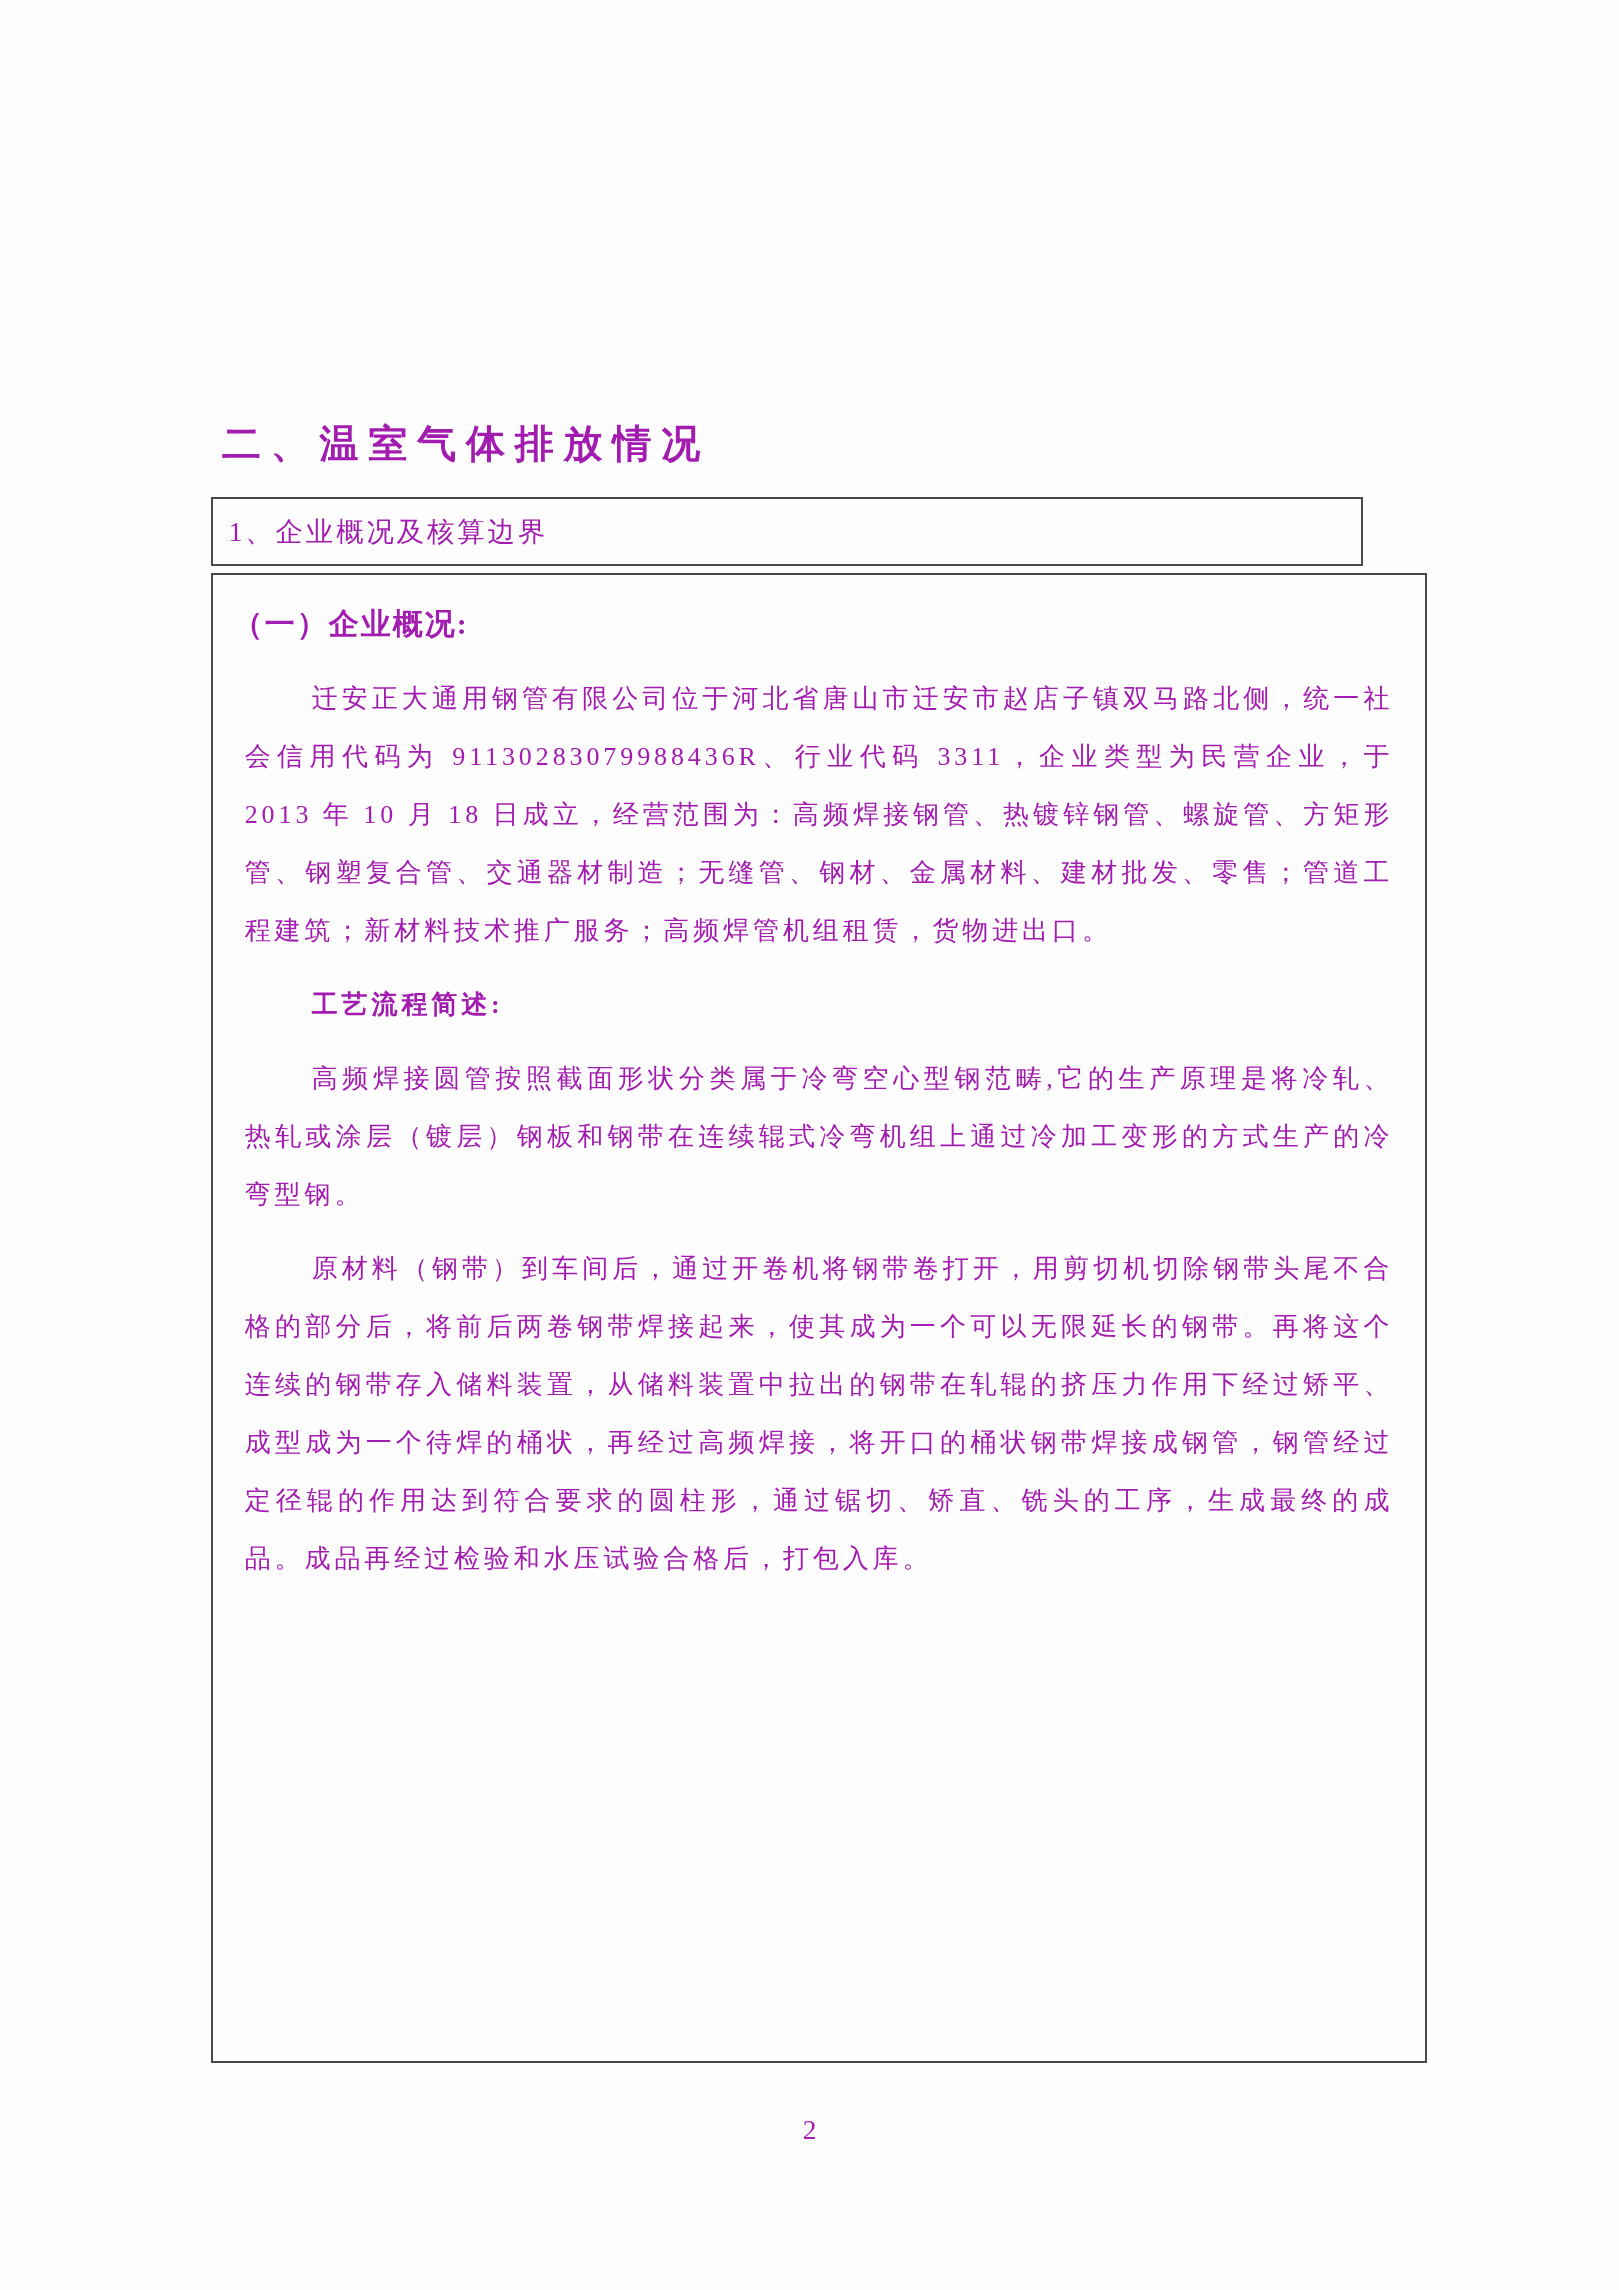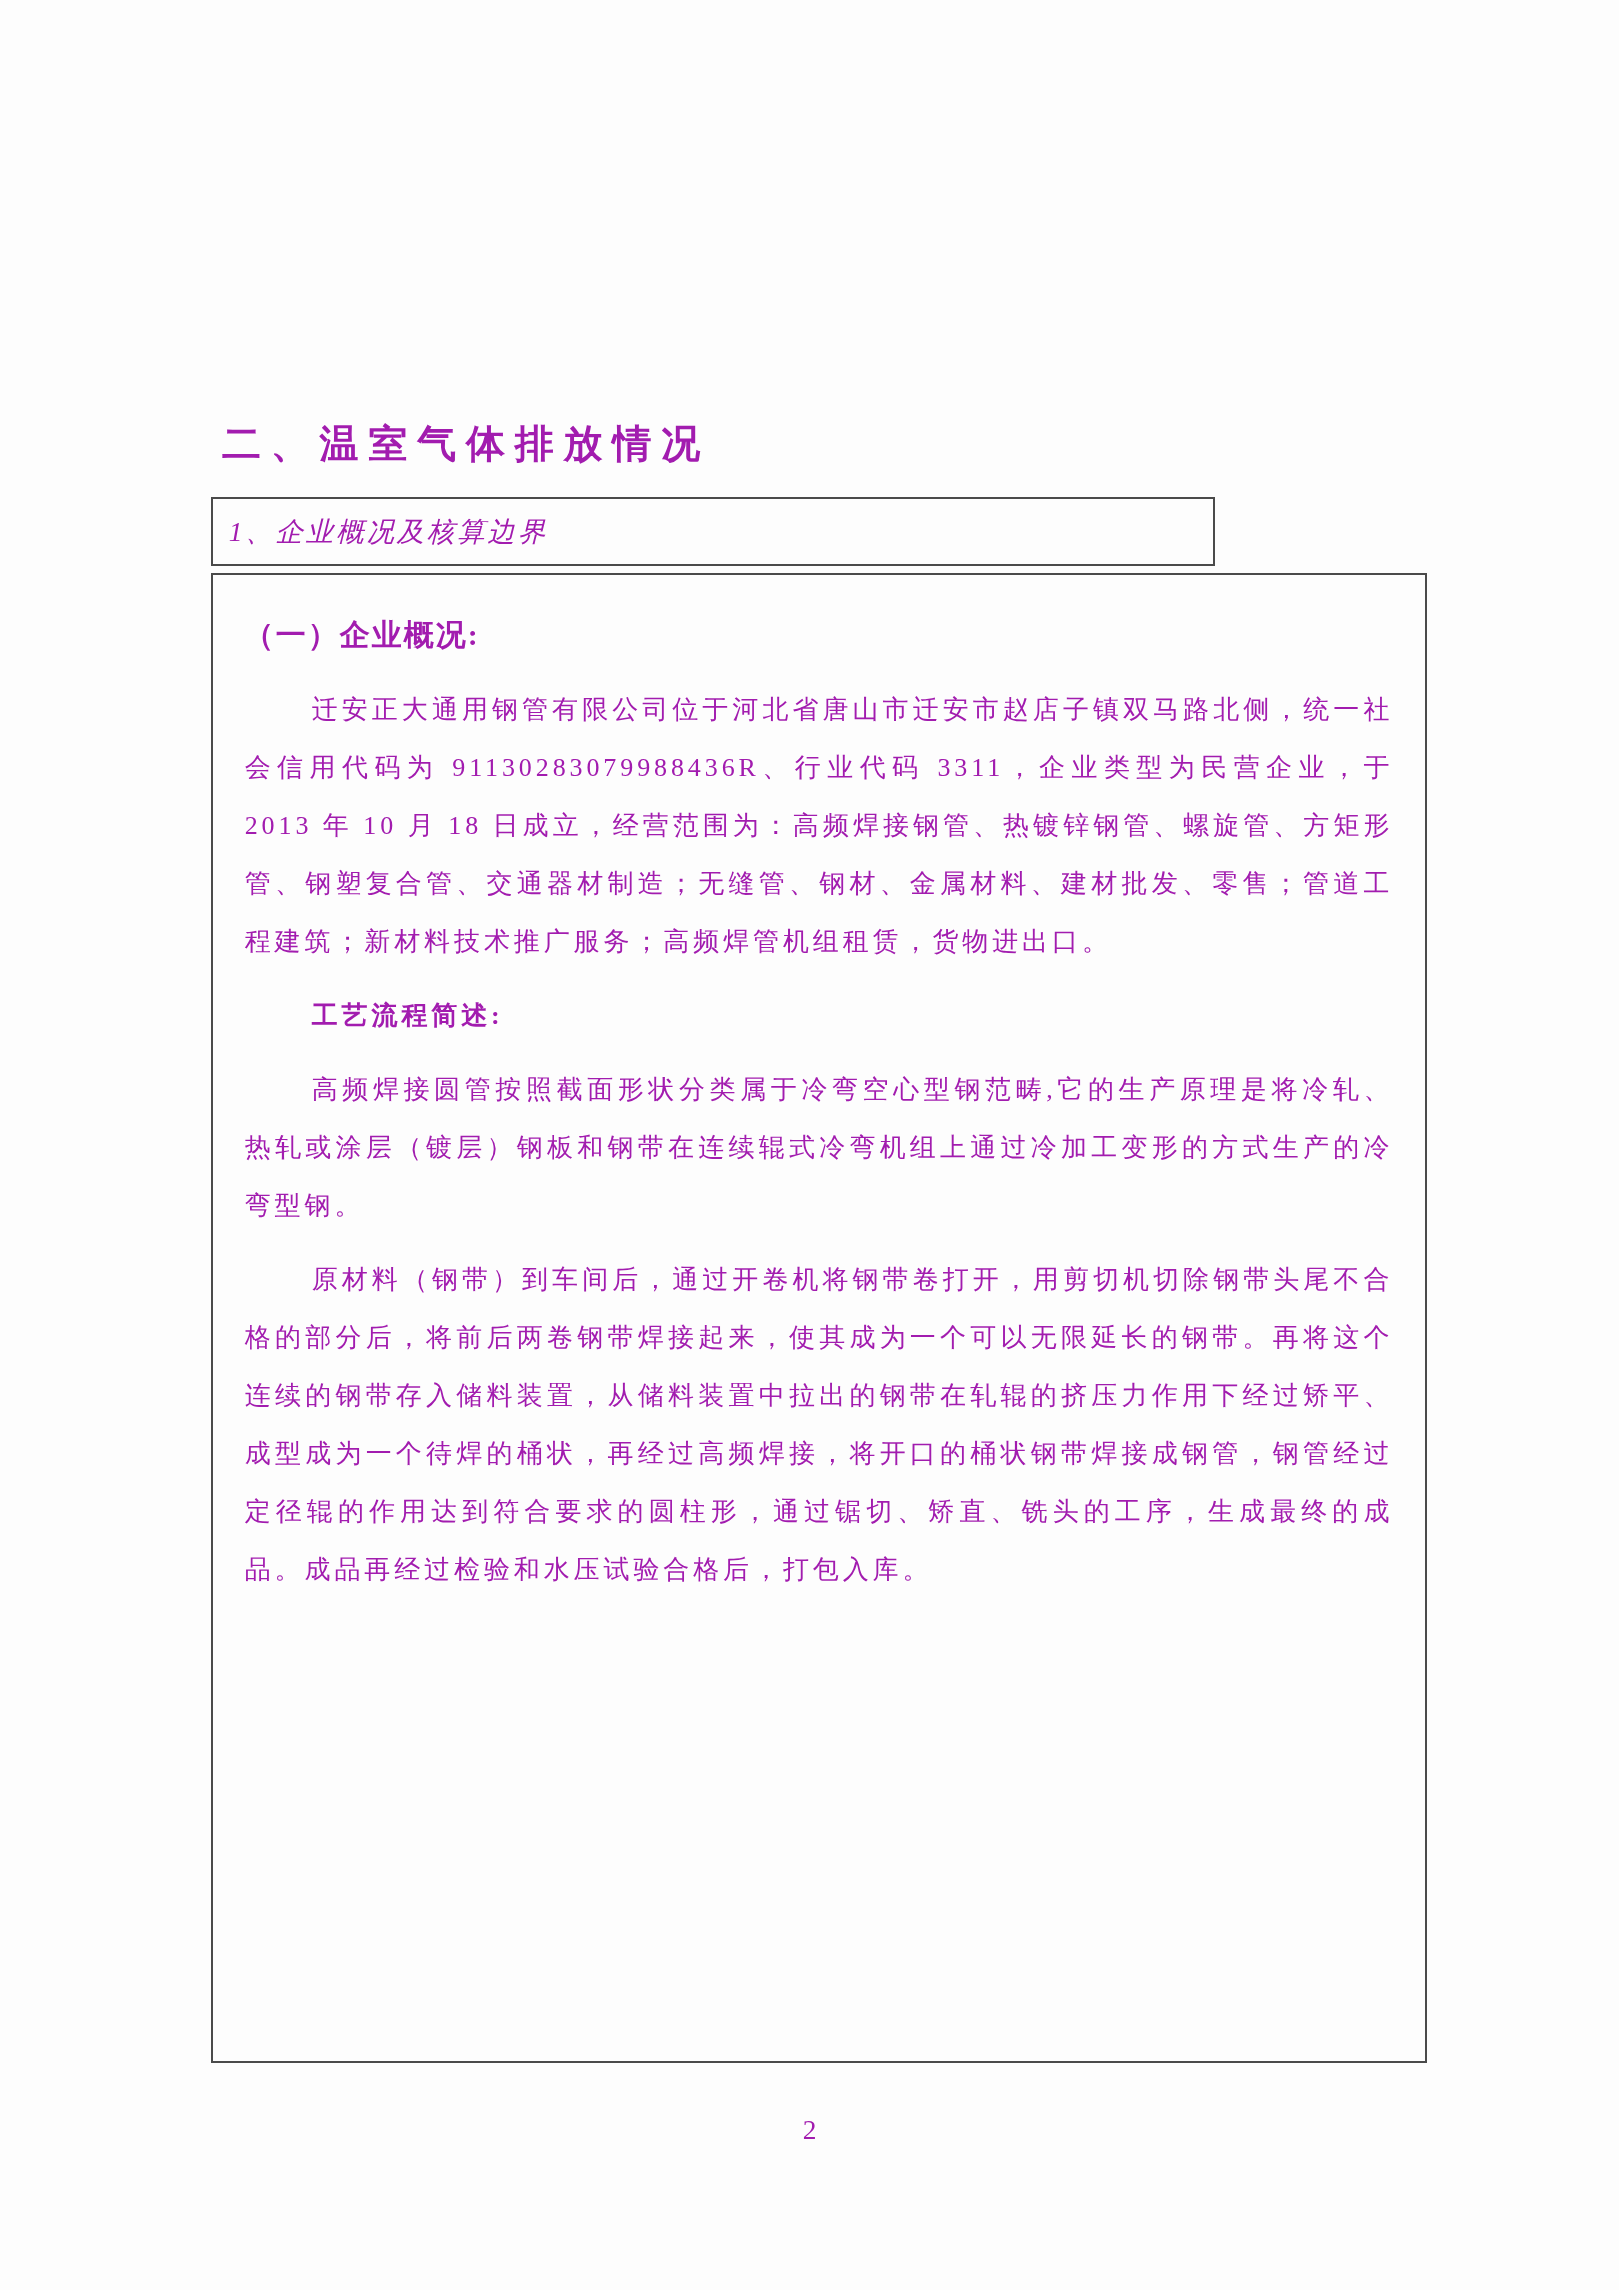--- a/index.html
+++ b/index.html
@@ -23,45 +23,44 @@
     margin: 0;
     font-size: 39px;
     font-weight: 700;
     letter-spacing: 9.8px;
     white-space: nowrap;
   }
   .header-box {
     position: absolute;
     left: 211px;
     top: 497px;
-    width: 1004px;
+    width: 1152px;
     height: 69px;
     box-sizing: border-box;
     border: 2px solid #4a4a4a;
     display: flex;
     align-items: center;
     padding-left: 15.7px;
     font-size: 27.4px;
     letter-spacing: 2.9px;
     background: #fdfdfd;
-    font-style: italic;
   }
   .content-box {
     position: absolute;
     left: 211px;
     top: 573px;
     width: 1216px;
     height: 1490px;
     box-sizing: border-box;
     border: 2px solid #4a4a4a;
     padding: 13.7px 15.7px 19.6px 15.7px;
     background: #fdfdfd;
   }
   .subsection-heading {
-    margin: 15px;
+    margin: 4px;
     font-size: 30px;
     font-weight: 700;
     letter-spacing: 2px;
     line-height: 61px;
   }
   .para {
     margin: 16px;
     font-size: 26px;
     line-height: 58px;
     letter-spacing: 3.9px;

